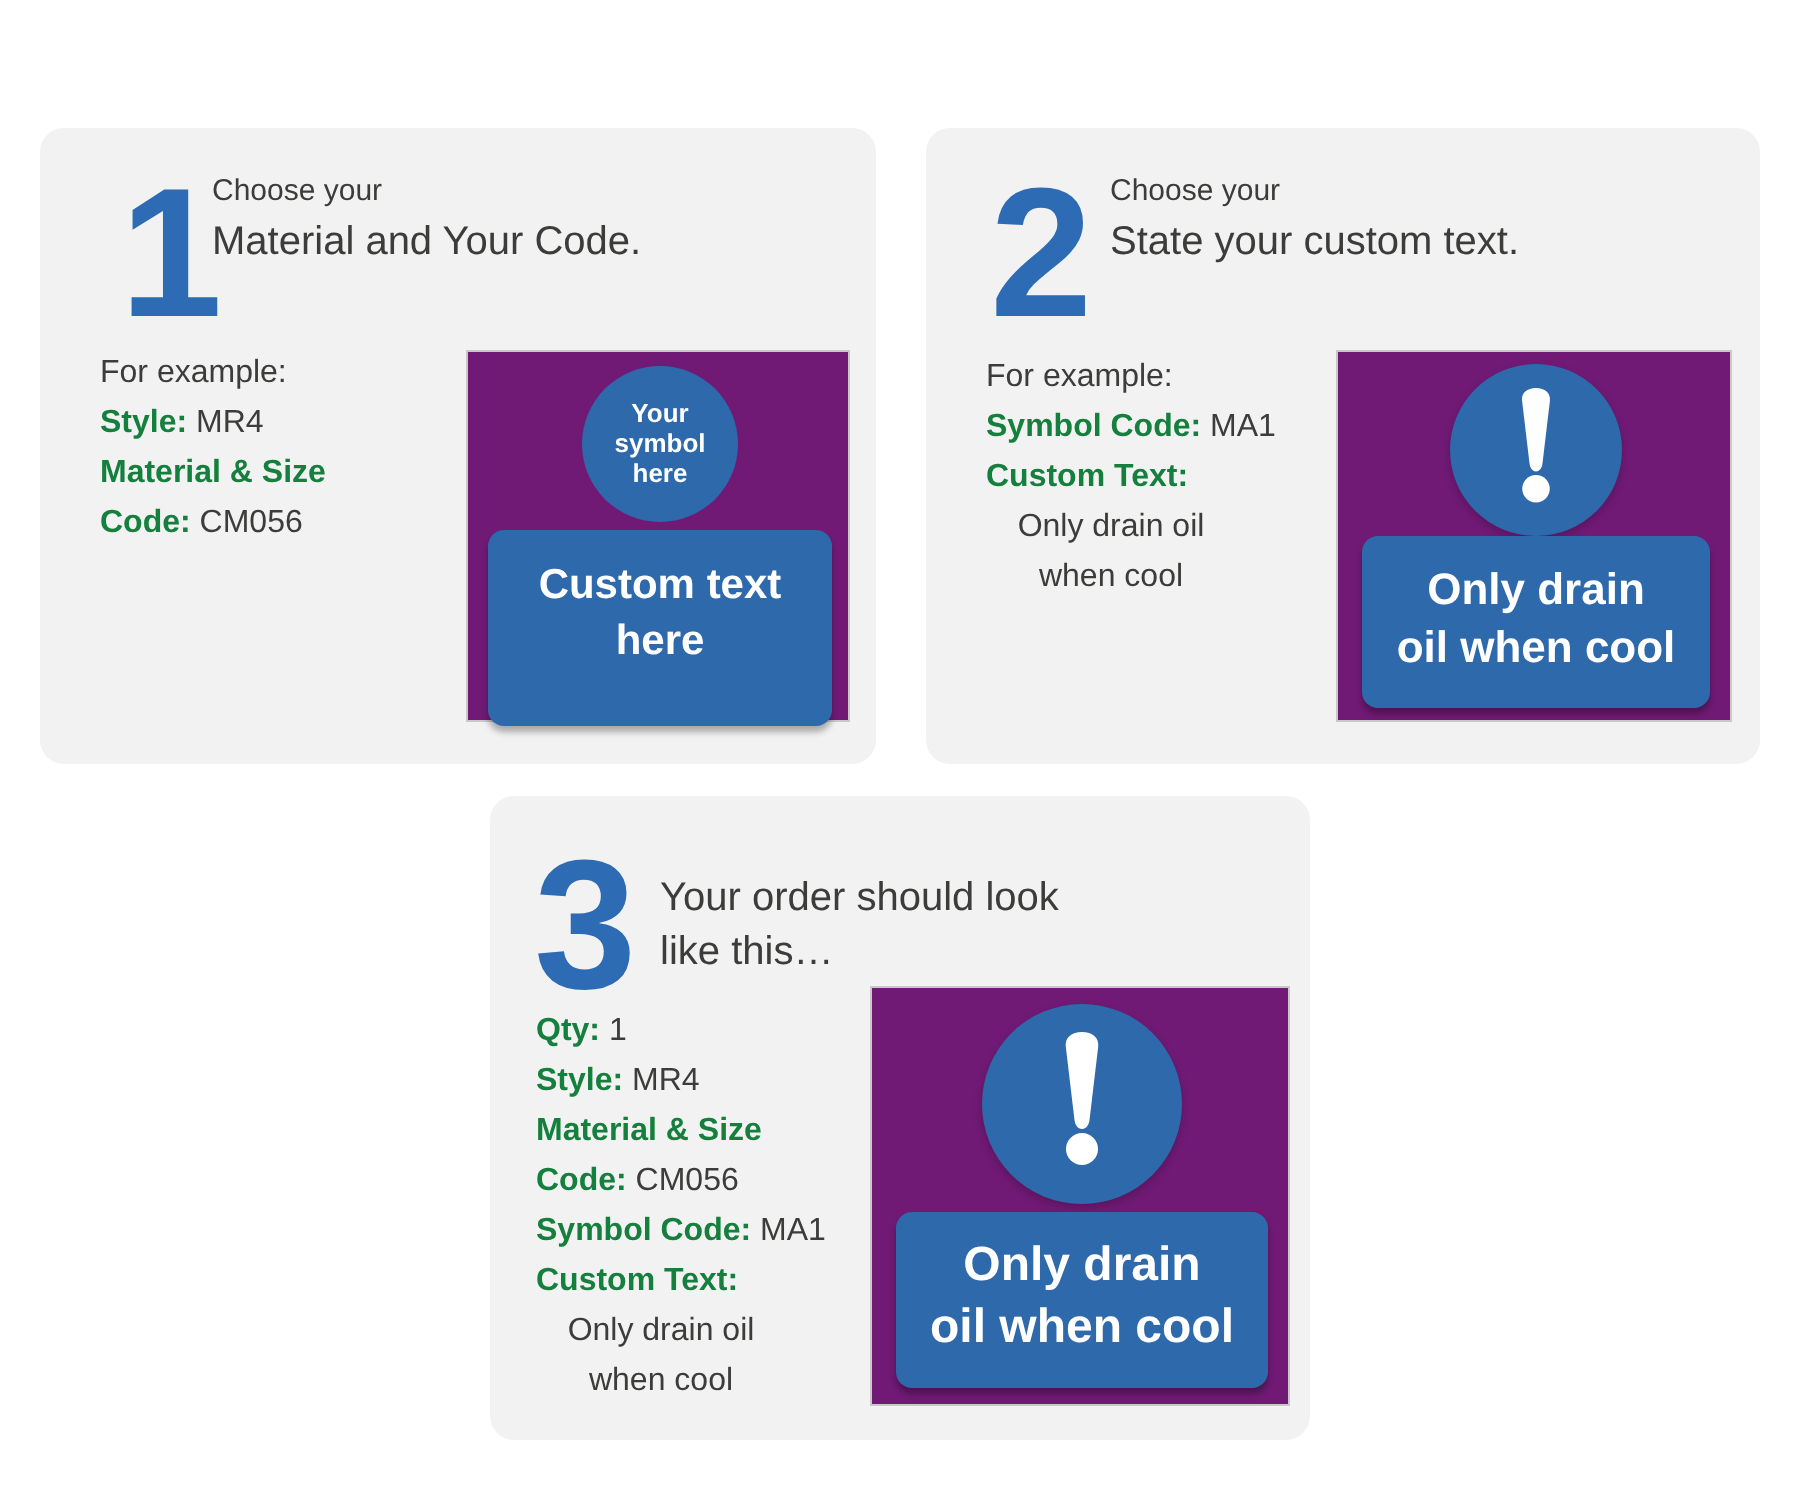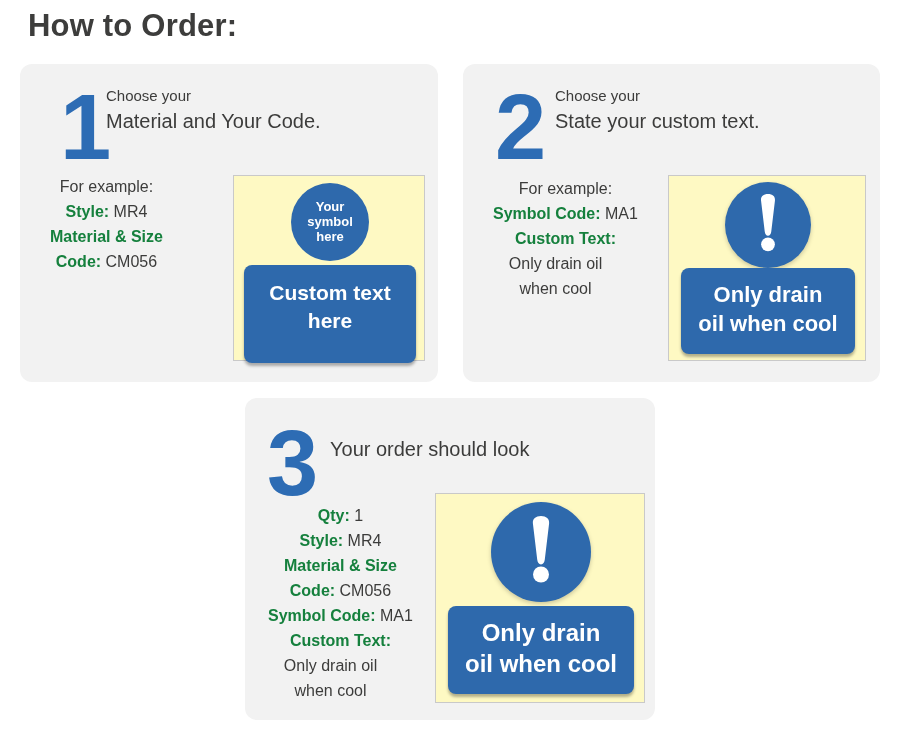--- a/index.html
+++ b/index.html
@@ -25,26 +25,26 @@
   #card1 .heading { left:86px; top:22px; }
   #card2 .heading { left:92px; top:22px; }
   #card3 .heading { left:85px; top:38px; }
   .heading .intro { font-size:15px; line-height:20px; margin-bottom:2px; }
   .heading .hline { font-size:20px; line-height:27px; }
 
   .body { position:absolute; font-size:16px; line-height:25px; }
   #card1 .body { left:30px; top:110px; }
   #card2 .body { left:30px; top:112px; }
   #card3 .body { left:23px; top:105px; }
-  .body .line { white-space:nowrap;text-align:center; }
+  .body .line { white-space:nowrap; }
   .body b { color:#15803d; }
   #card1 .note { width:158px; }
   #card2 .note, #card3 .note { width:125px;text-align:center; }
 
-  .sign-panel { position:absolute; background:#fef9c3; border:1px solid #c9c9c9; }
+  .sign-panel { position:absolute; background:#701a75; border:1px solid #c9c9c9; }
   #card1 .sign-panel { left:213px; top:111px; width:192px; height:186px; }
   #card2 .sign-panel { left:205px; top:111px; width:198px; height:186px; }
   #card3 .sign-panel { left:190px; top:95px;  width:210px; height:210px; }
 
   .sym-circle { position:absolute; border-radius:50%; background:#2e69ac;
                 color:#fff; font-weight:bold; text-align:center; }
   #card1 .sym-circle { left:57px; top:7px; width:78px; height:78px;
                        font-size:13px; line-height:15px; padding-top:16px; }
   .excl-wrap { position:absolute; filter:drop-shadow(0 2px 2px rgba(0,0,0,0.2)); }
   #card2 .excl-wrap { left:56px; top:6px;  width:86px;  height:86px; }
@@ -59,21 +59,20 @@
   #card2 .sign-rect { left:12px; top:92px;  width:174px; height:86px;
                       font-size:22px; line-height:29px; padding-top:12px; }
   #card3 .sign-rect { left:12px; top:112px; width:186px; height:88px;
                       font-size:24px; line-height:31px; padding-top:11px; }
 </style>
 </head>
 <body>
 
 <div class="stage">
 
-  <div class="page-title">How to Order:</div>
 
   <div class="card" id="card1">
     <div class="num">1</div>
     <div class="heading">
       <div class="intro">Choose your</div>
       <div class="hline">Material and Your Code.</div>
     </div>
     <div class="body">
       <div class="line">For example:</div>
       <div class="line"><b>Style:</b> <span>MR4</span></div>
@@ -117,20 +116,21 @@
         <div>Only drain</div>
         <div>oil when cool</div>
       </div>
     </div>
   </div>
 
   <div class="card" id="card3">
     <div class="num">3</div>
     <div class="heading">
       <div class="hline">Your order should look</div>
+      <div class="hline">like this…</div>
     </div>
     <div class="body">
       <div class="line"><b>Qty:</b> <span>1</span></div>
       <div class="line"><b>Style:</b> <span>MR4</span></div>
       <div class="line"><b>Material &amp; Size</b></div>
       <div class="line"><b>Code:</b> <span>CM056</span></div>
       <div class="line"><b>Symbol Code:</b> <span>MA1</span></div>
       <div class="line"><b>Custom Text:</b></div>
       <div class="note">Only drain oil when cool</div>
     </div>

